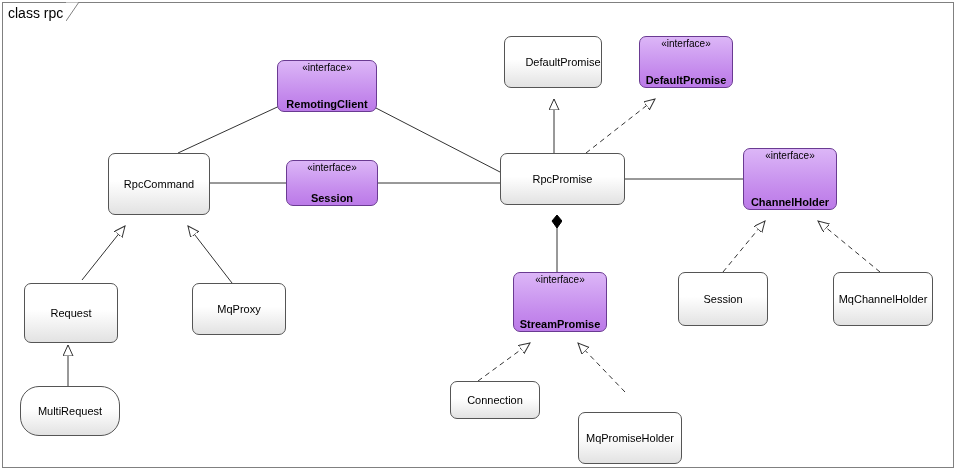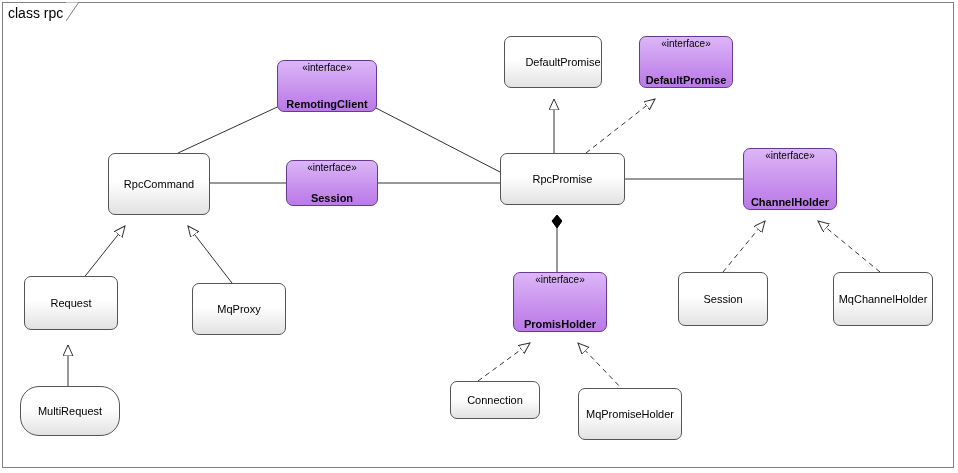--- a/index.html
+++ b/index.html
@@ -172,46 +172,46 @@
 
   <div class="node plain" style="left:500px; top:153px; width:125px; height:52px;">
     <div class="nodename">RpcPromise</div>
   </div>
 
   <div class="node iface" style="left:743px; top:148px; width:94px; height:62px;">
     <div class="stereo">«interface»</div>
     <div class="nodename">ChannelHolder</div>
   </div>
 
-  <div class="node plain" style="left:24px; top:276px; width:94px; height:54px;">
+  <div class="node plain" style="left:24px; top:283px; width:94px; height:60px;">
     <div class="nodename">Request</div>
   </div>
 
   <div class="node plain" style="left:192px; top:283px; width:94px; height:52px;">
     <div class="nodename">MqProxy</div>
   </div>
 
   <div class="node iface" style="left:513px; top:272px; width:94px; height:60px;">
     <div class="stereo">«interface»</div>
-    <div class="nodename">PromisHolder</div>
+    <div class="nodename">StreamPromise</div>
   </div>
 
   <div class="node plain" style="left:833px; top:272px; width:100px; height:54px;">
     <div class="nodename">MqChannelHolder</div>
   </div>
 
   <div class="node plain" style="left:678px; top:272px; width:90px; height:54px;">
     <div class="nodename">Session</div>
   </div>
 
   <div class="node plain" style="left:20px; top:386px; width:100px; height:50px;border-radius:19px;">
     <div class="nodename">MultiRequest</div>
   </div>
 
   <div class="node plain" style="left:450px; top:381px; width:90px; height:38px;">
     <div class="nodename">Connection</div>
   </div>
 
-  <div class="node plain" style="left:578px; top:388px; width:104px; height:52px;">
+  <div class="node plain" style="left:578px; top:412px; width:104px; height:52px;">
     <div class="nodename">MqPromiseHolder</div>
   </div>
 
 </div>
 
 </body></html>

